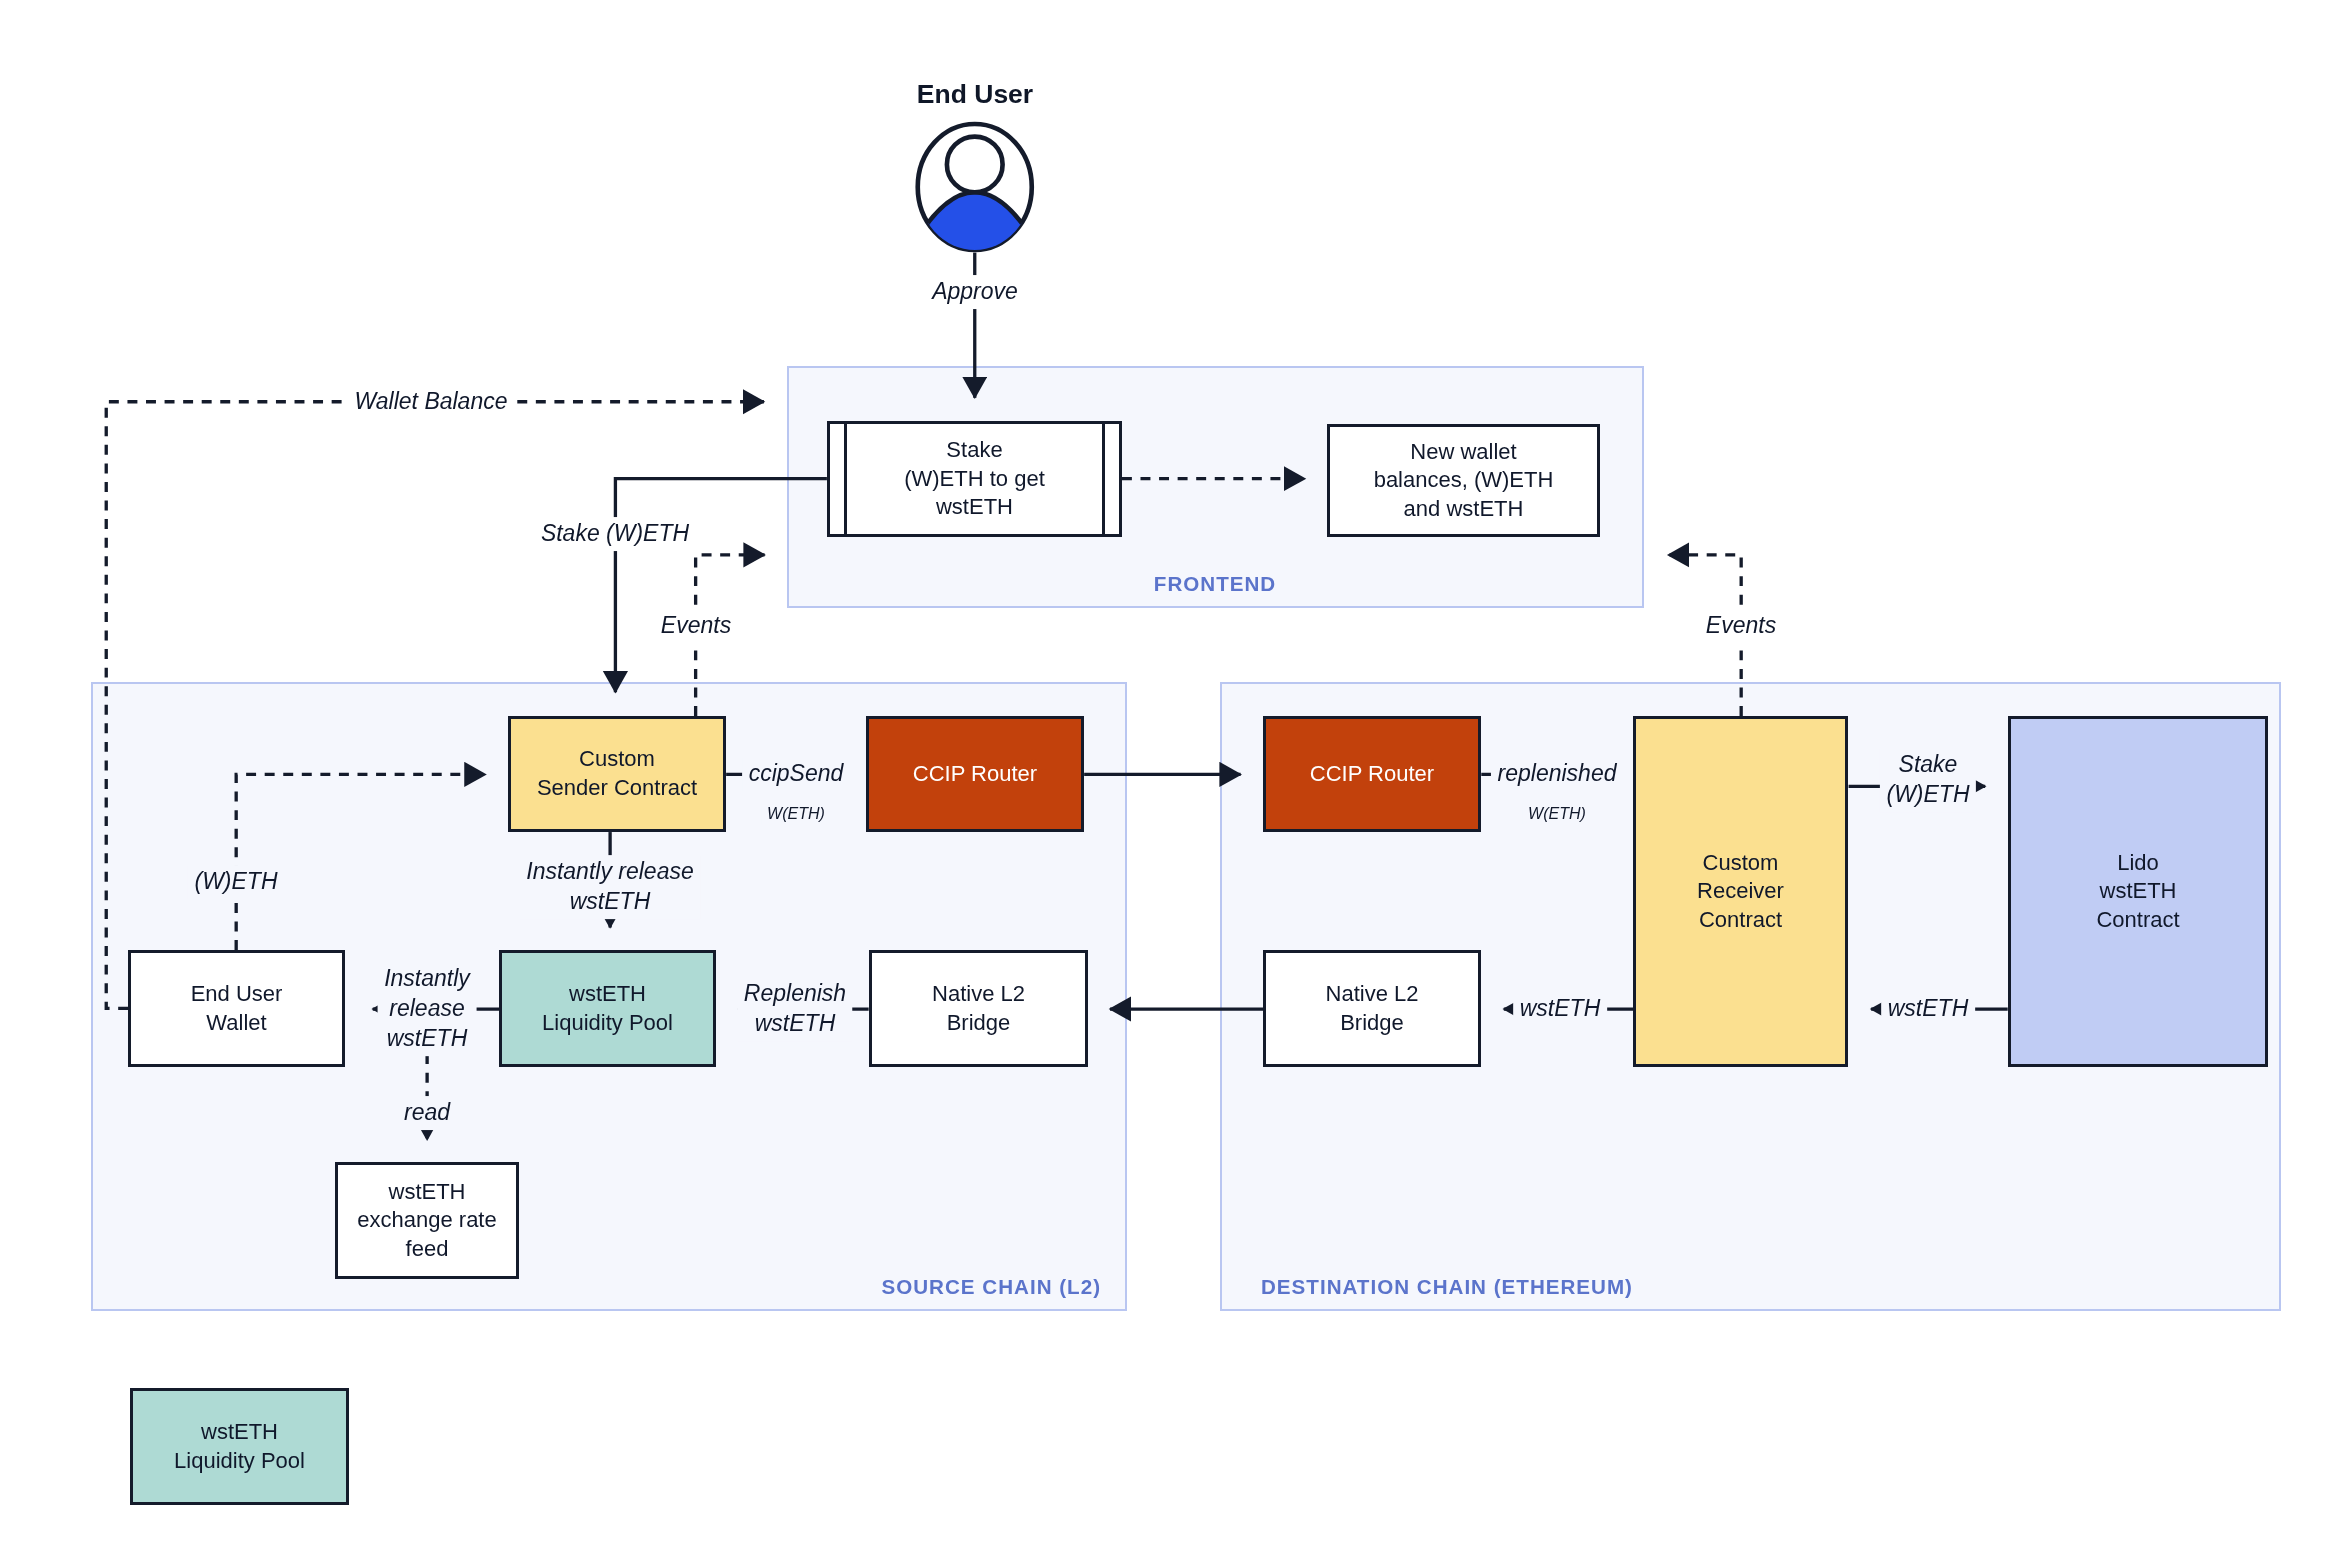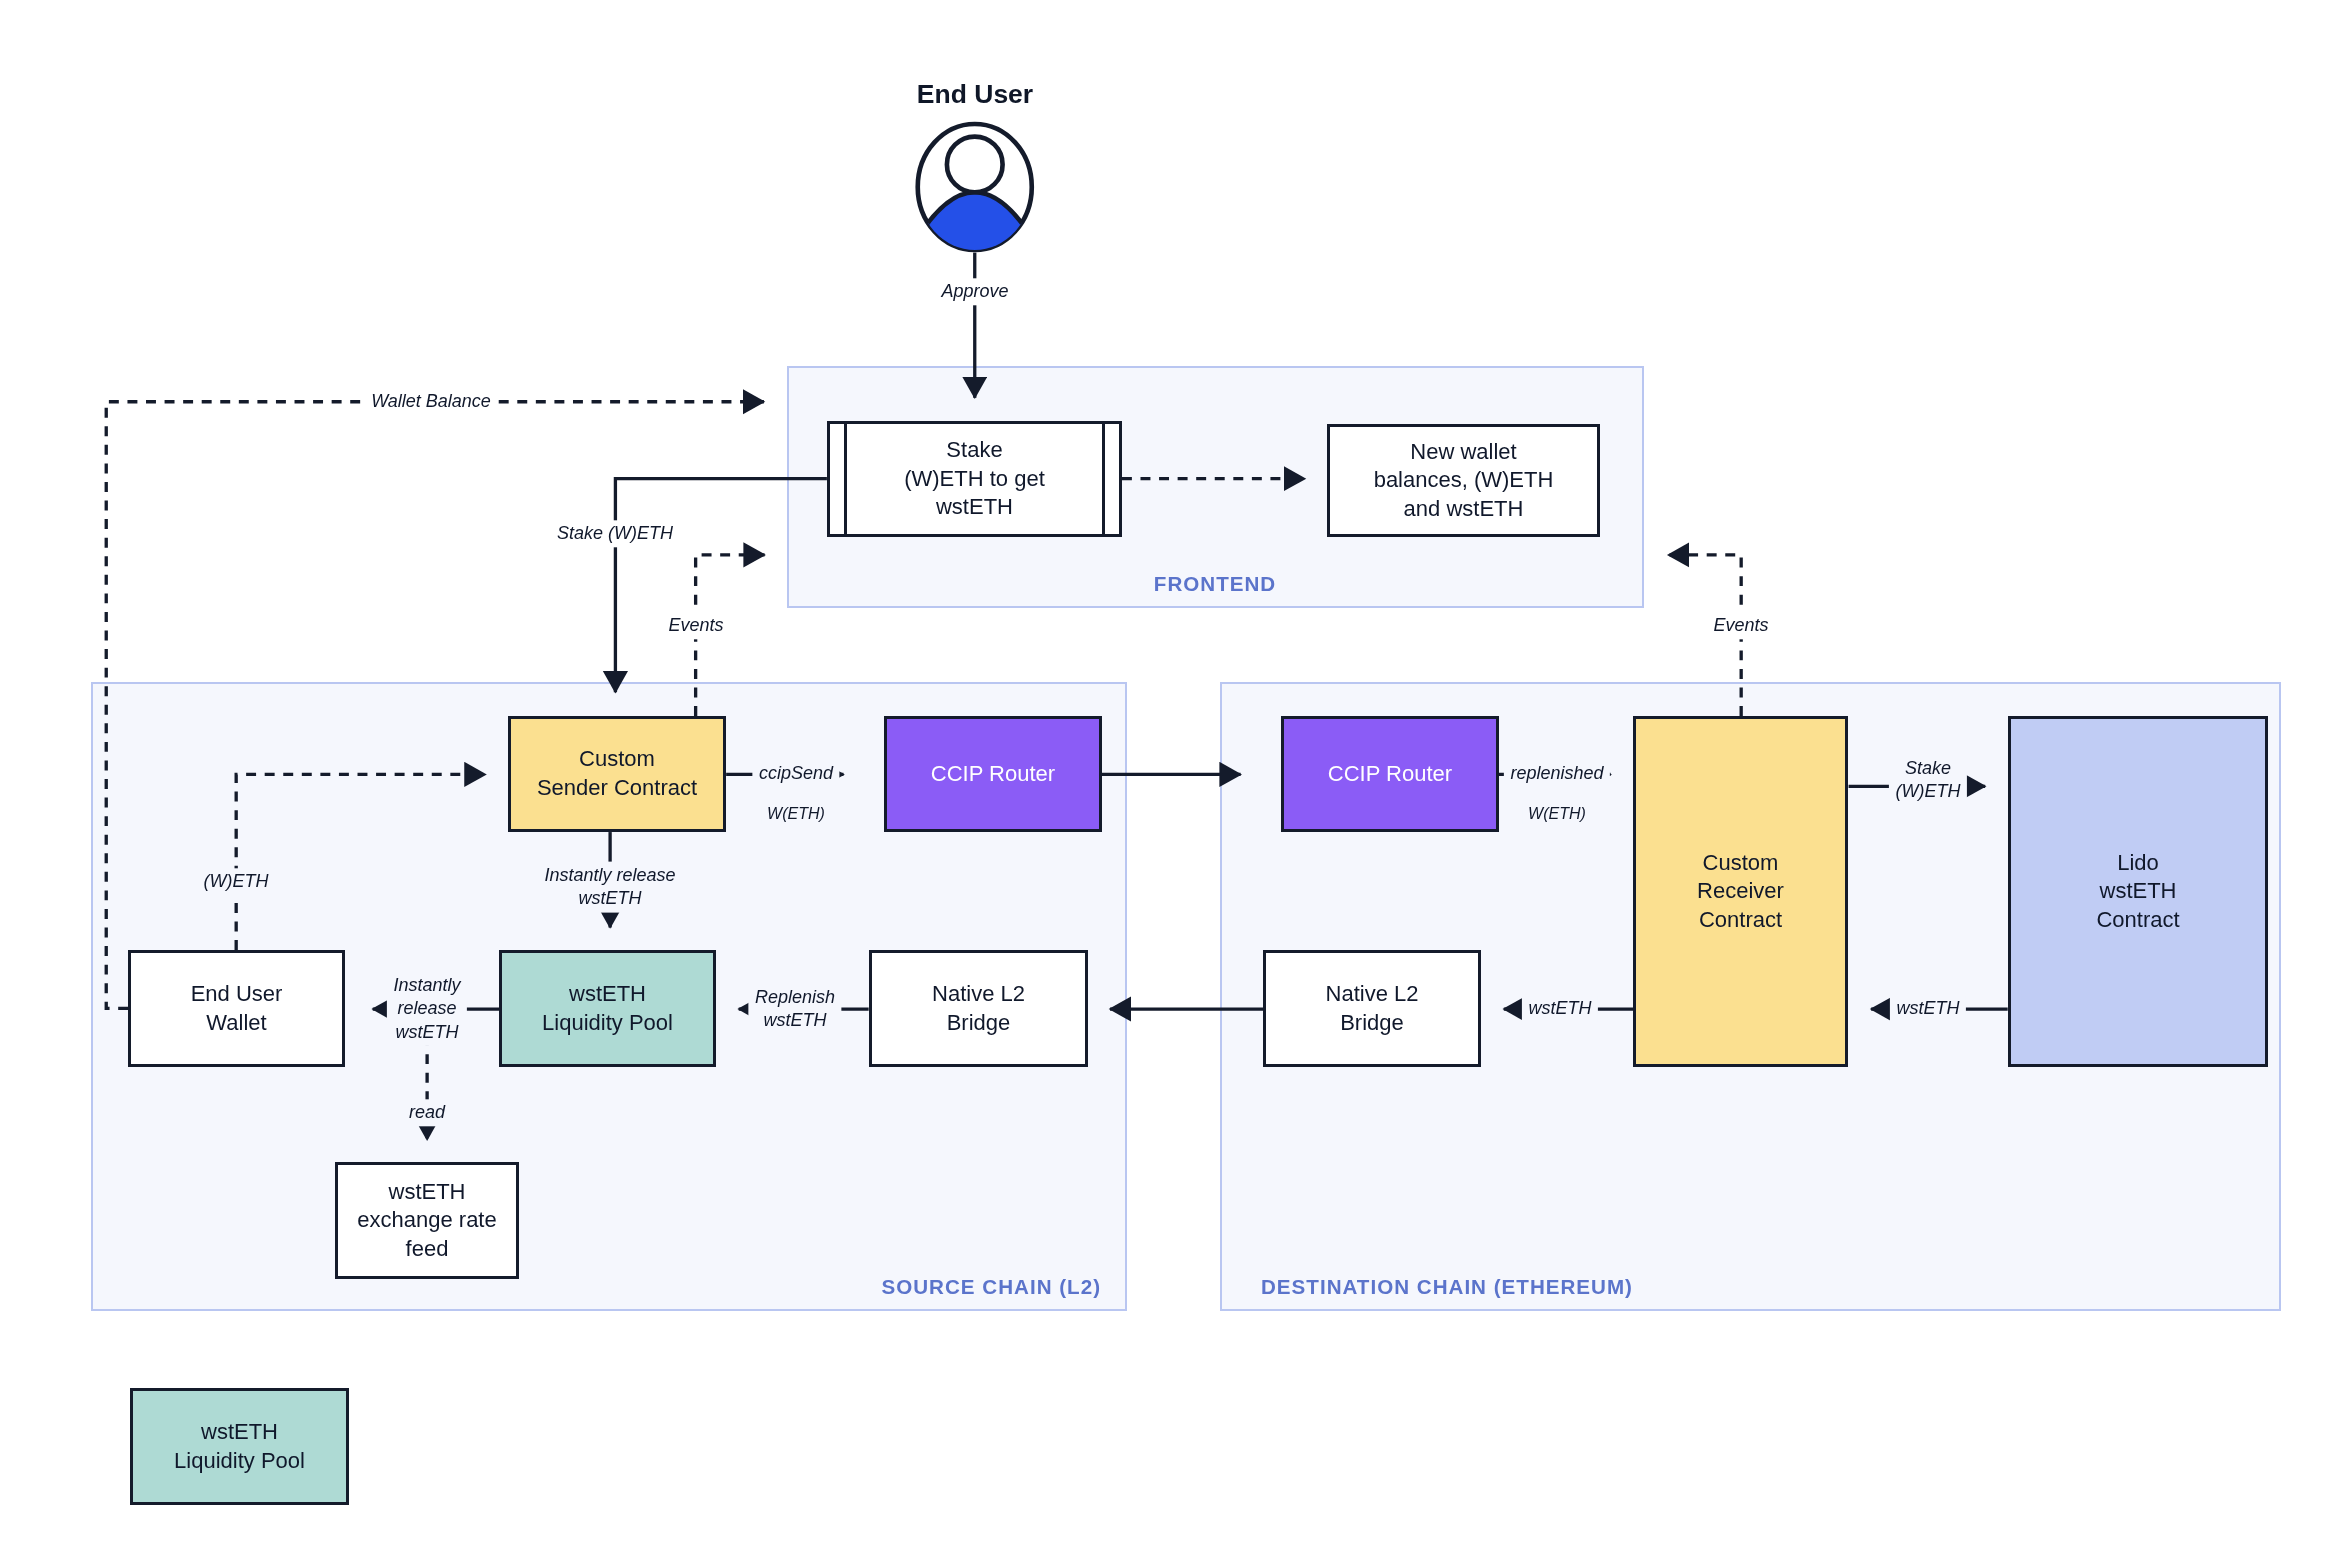--- a/index.html
+++ b/index.html
@@ -38,33 +38,33 @@
     background:#ffffff;
     border:3.3px solid #141B2B;
     box-sizing:border-box;
     font-size:22px;
     line-height:1.3;
     color:#10182B;
     white-space:pre-line;
     z-index:3;
   }
   .node.yellow{background:#FBE090;}
-  .node.blue{background:#8b5cf6;color:#ffffff;margin-left:18px;}
+  .node.blue{background:#c2410c;color:#ffffff;}
   .node.teal{background:#AEDAD4;}
   .node.peri{background:#C0CCF4;}
   .inner-bar{
     position:absolute;top:-0.7px;bottom:-0.7px;width:3.3px;background:#141B2B;
   }
   .inner-bar.left{left:14px;}
   .inner-bar.right{right:14px;}
   .wire-label{
     position:absolute;
     transform:translate(-50%,-50%);
     font-style:italic;
-    font-size:18px;
+    font-size:23px;
     line-height:1.3;
     color:#10182B;
     text-align:center;
     white-space:pre-line;
     background:#ffffff;
     padding:2px 6.6px;
     z-index:4;
   }
   .wire-label.on-panel{background:#F5F7FD;}
   .wire-label.small{font-size:16px;padding:0.7px 5.3px;text-align:center;}

